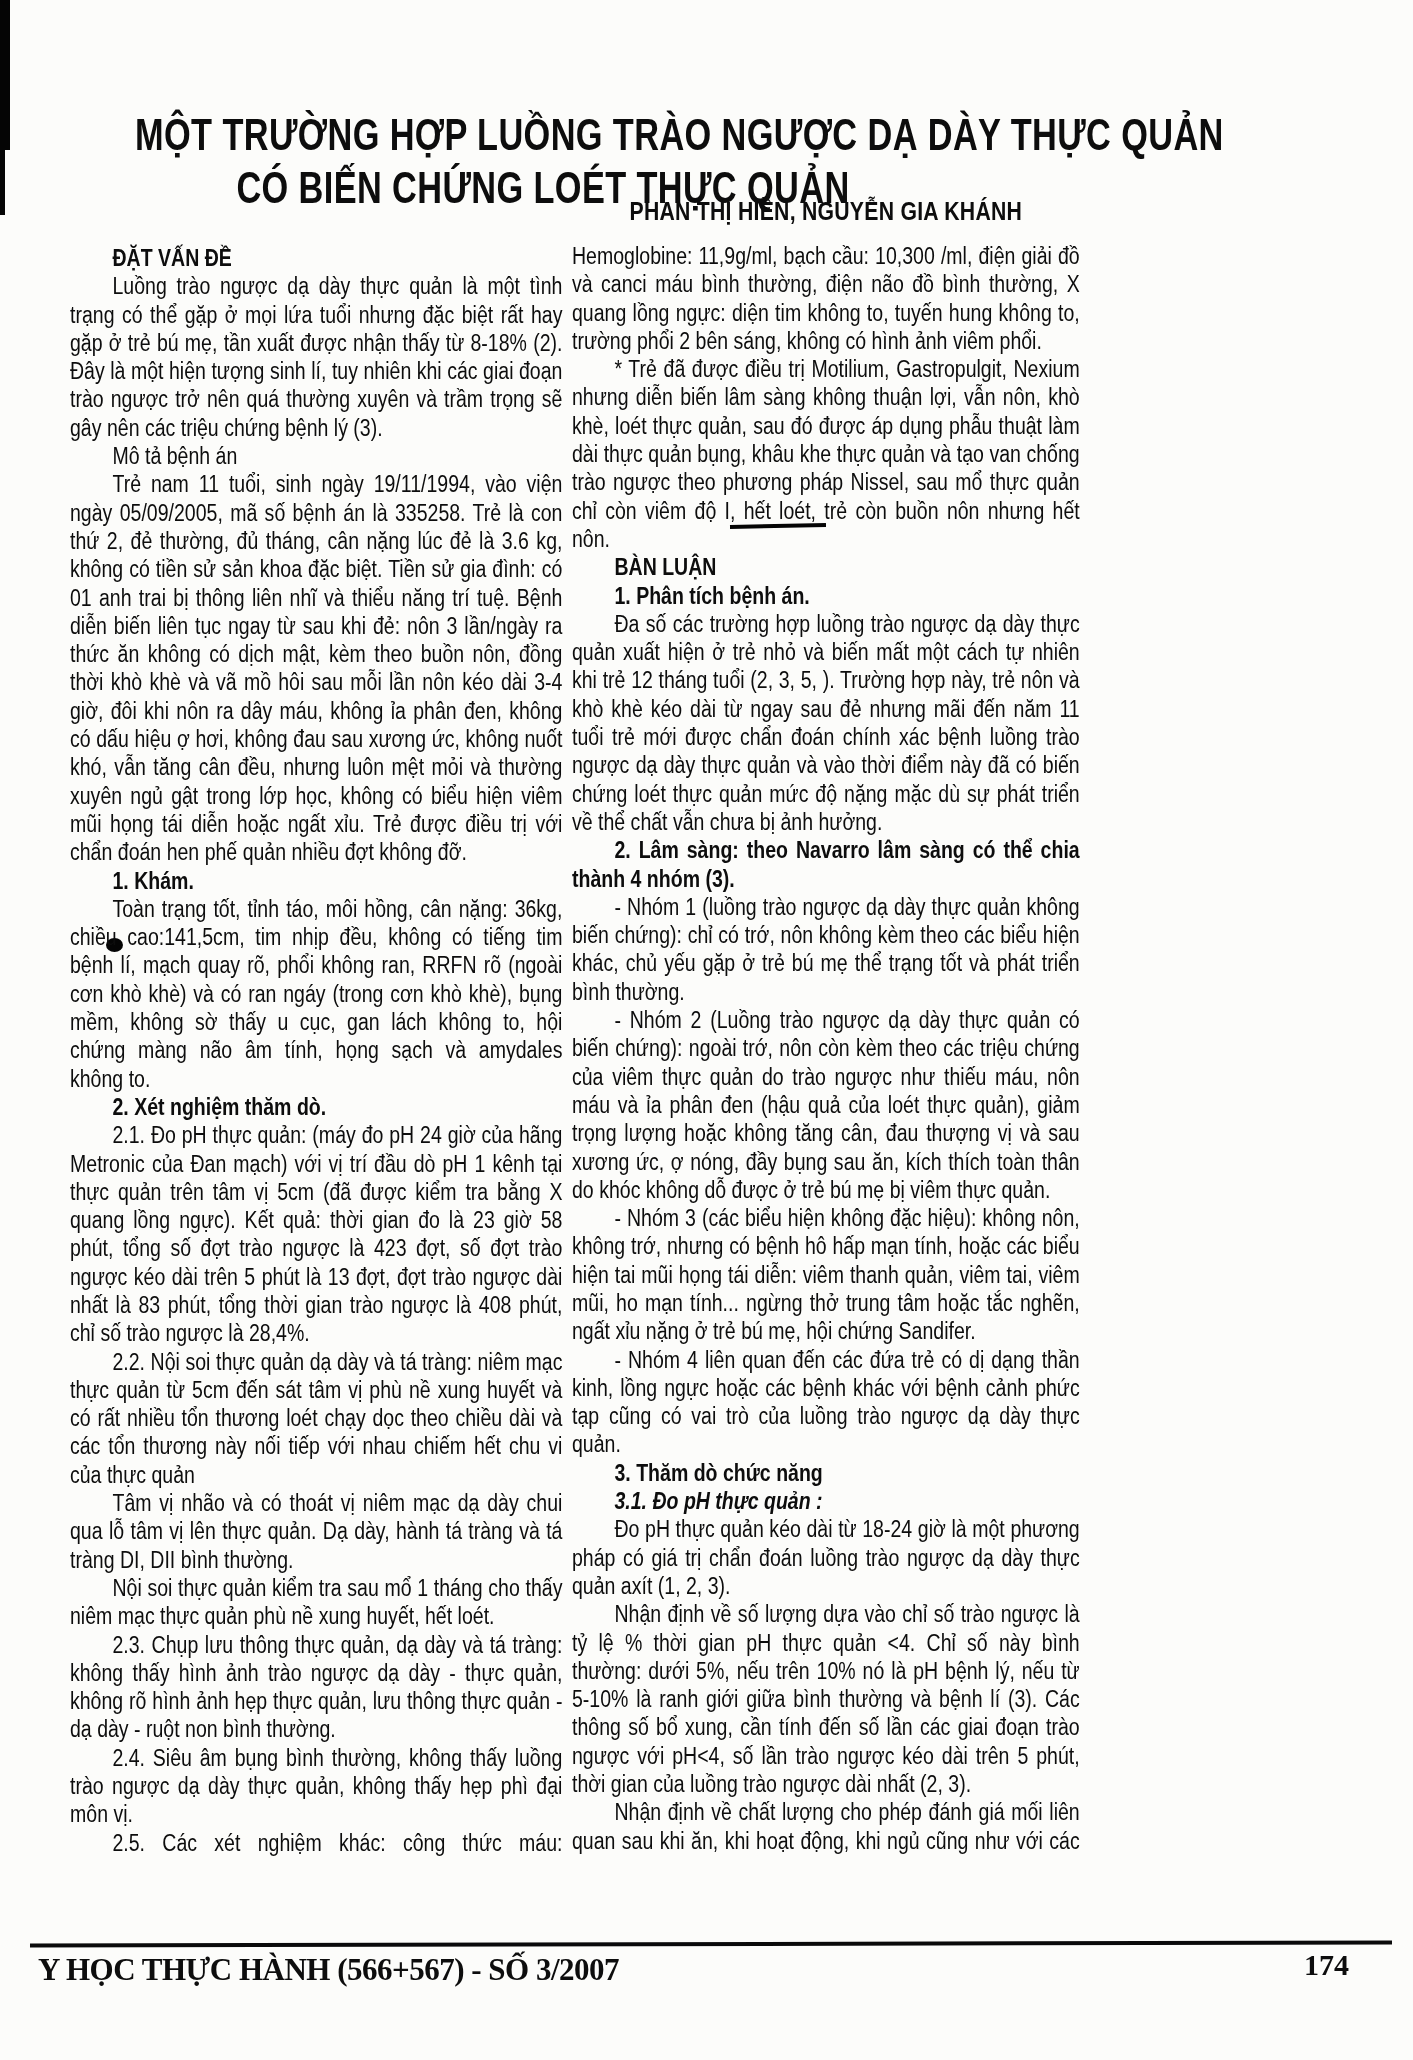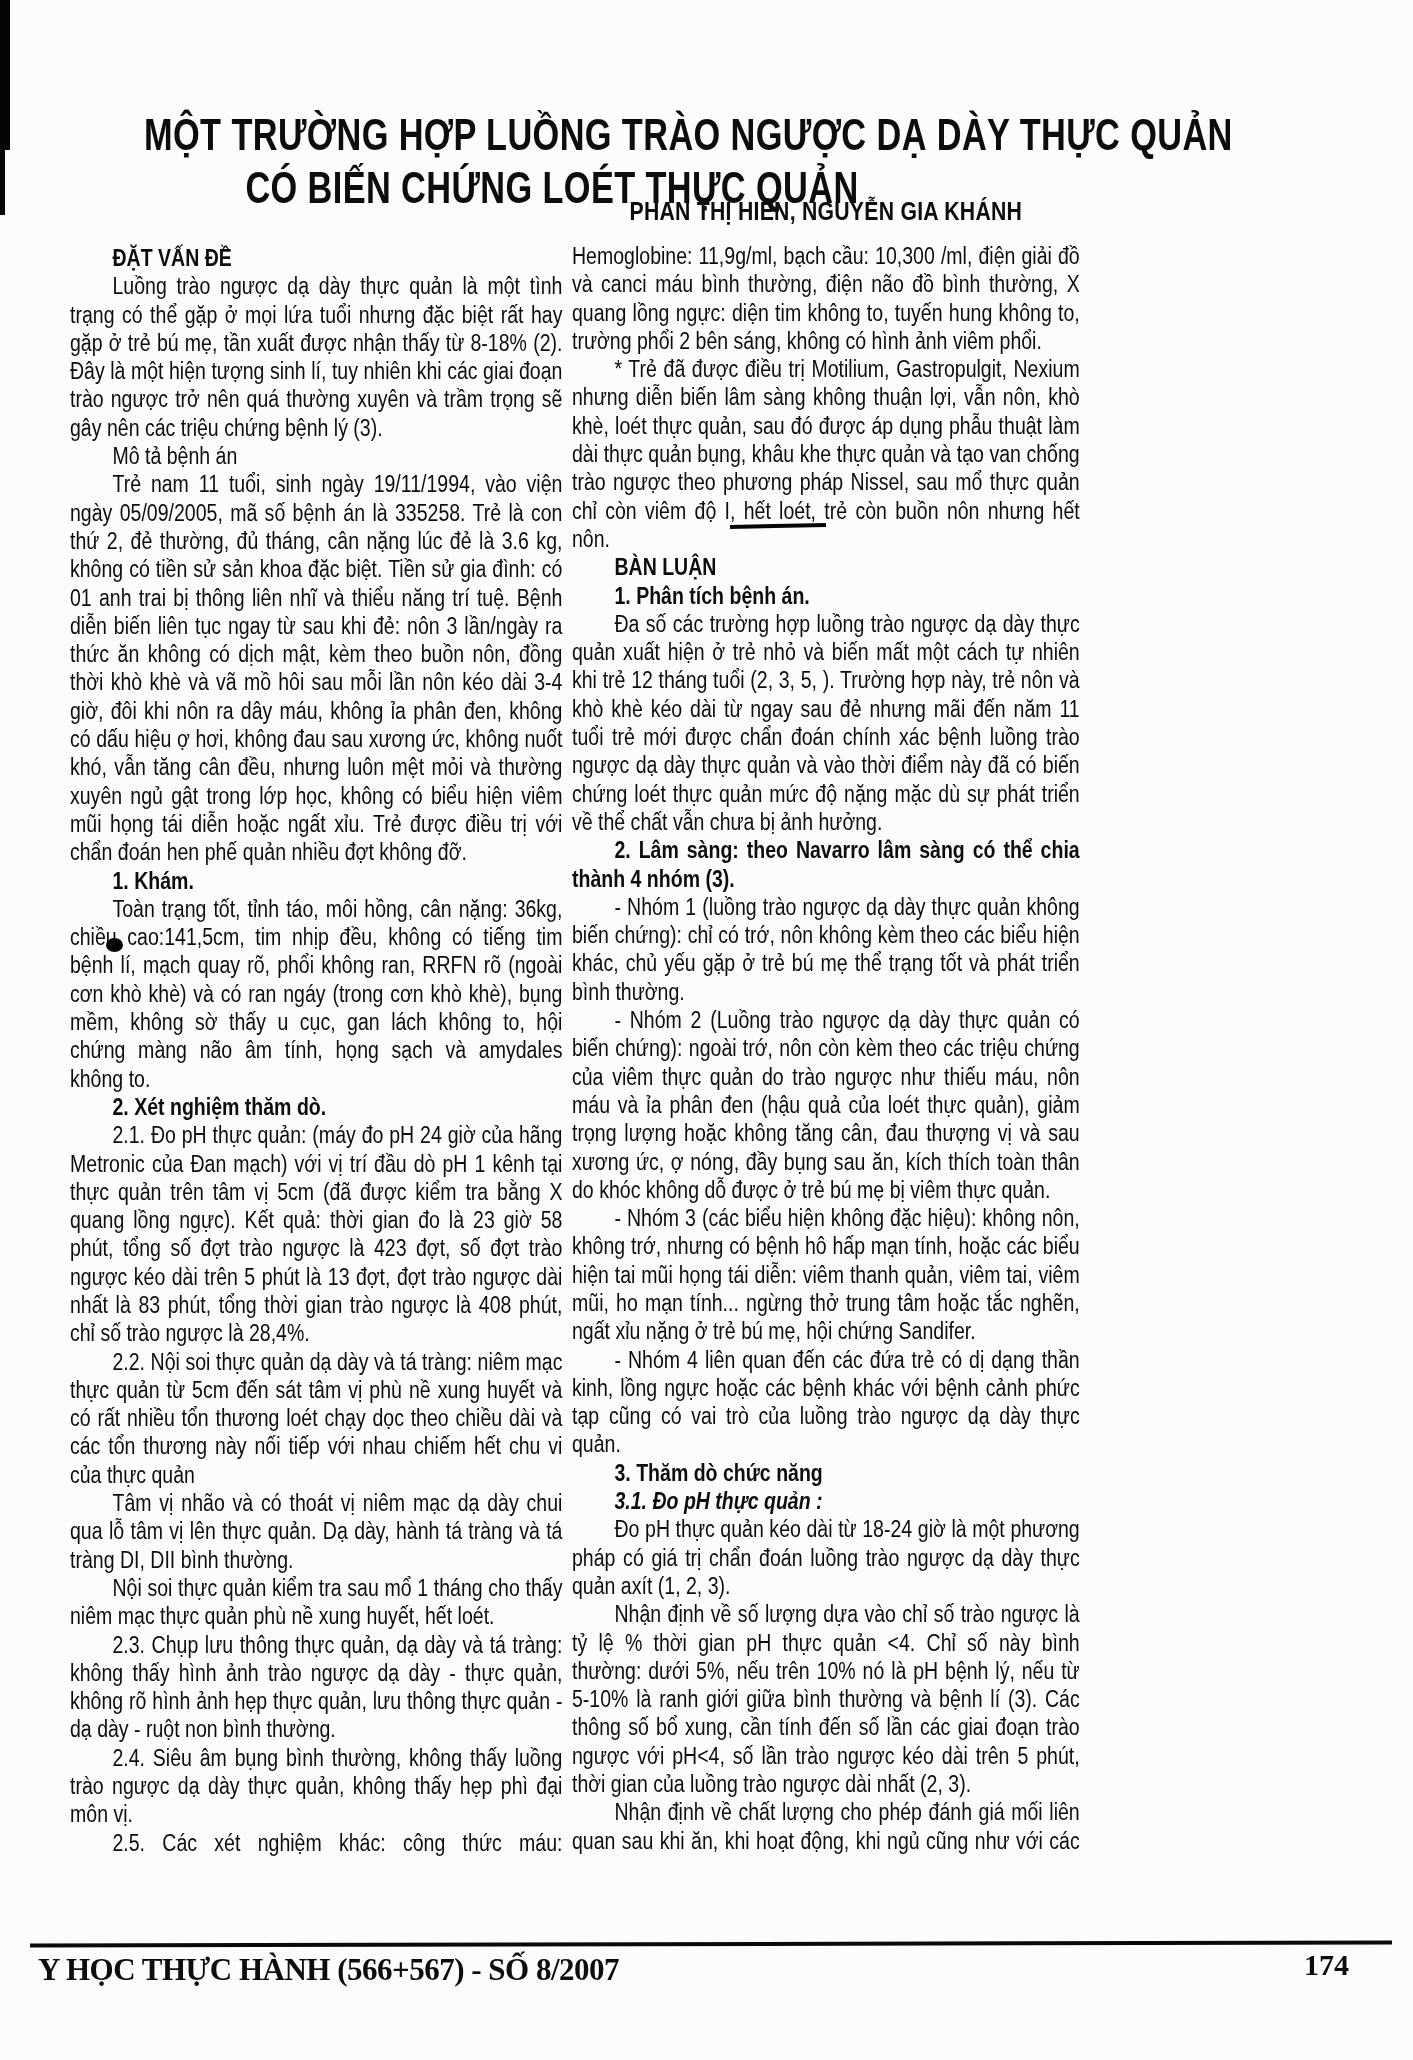--- a/index.html
+++ b/index.html
@@ -7,21 +7,21 @@
         font-family:"Liberation Sans",sans-serif;color:#0d0d0d;overflow:hidden;}
 
   
   .artifact{position:absolute;background:#050505;}
   .edge-bar{left:0;top:0;width:10px;height:150px;}
   .edge-bar2{left:0;top:0;width:5px;height:215px;}
   .ink-blob{left:106px;top:938px;width:17px;height:14px;border-radius:50%;}
   .pen-underline{left:730px;top:524px;width:96px;height:4px;transform:rotate(-1.2deg);}
 
   
-  .title-block{position:absolute;left:29px;top:108px;width:1046px;text-align:center;font-weight:bold;}
+  .title-block{position:absolute;left:20px;top:108px;width:1046px;text-align:center;font-weight:bold;}
   .title-line{font-size:44px;line-height:53px;transform:scaleX(0.78);transform-origin:50% 0;
               white-space:nowrap;letter-spacing:0.5px;}
 
   
   .col{position:absolute;}
   .col-inner{transform:scaleX(0.849);transform-origin:0 0;}
   .col-left{left:38px;top:244px;width:500px;margin-left:32px;}
   .col-left .col-inner{width:580px;}
   .col-right{left:572px;top:196px;width:512px;}
   .col-right .col-inner{width:598px;}
@@ -93,16 +93,16 @@
       <p class="body">- Nhóm 4 liên quan đến các đứa trẻ có dị dạng thần kinh, lồng ngực hoặc các bệnh khác với bệnh cảnh phức tạp cũng có vai trò của luồng trào ngược dạ dày thực quản.</p>
       <p class="body h">3. Thăm dò chức năng</p>
       <p class="body hi">3.1. Đo pH thực quản :</p>
       <p class="body">Đo pH thực quản kéo dài từ 18-24 giờ là một phương pháp có giá trị chẩn đoán luồng trào ngược dạ dày thực quản axít (1, 2, 3).</p>
       <p class="body">Nhận định về số lượng dựa vào chỉ số trào ngược là tỷ lệ % thời gian pH thực quản  &lt;4. Chỉ số này bình thường: dưới 5%, nếu trên 10% nó là pH bệnh lý, nếu từ 5-10% là ranh giới giữa bình thường và bệnh lí (3). Các thông số bổ xung, cần tính đến số lần các giai đoạn trào ngược với pH&lt;4, số lần trào ngược kéo dài trên 5 phút, thời gian của luồng trào ngược dài nhất (2, 3).</p>
       <p class="body jlast">Nhận định về chất lượng cho phép đánh giá mối liên quan sau khi ăn, khi hoạt động, khi ngủ cũng như với các</p>
     </div>
   </div>
 
   <div class="footer-rule"></div>
-  <div class="footer-journal">Y HỌC THỰC HÀNH (566+567) - SỐ 8/2007</div>
+  <div class="footer-journal">Y HỌC THỰC HÀNH (566+567) - SỐ 3/2007</div>
   <div class="footer-page">174</div>
 
 </div>
 
 </body></html>

